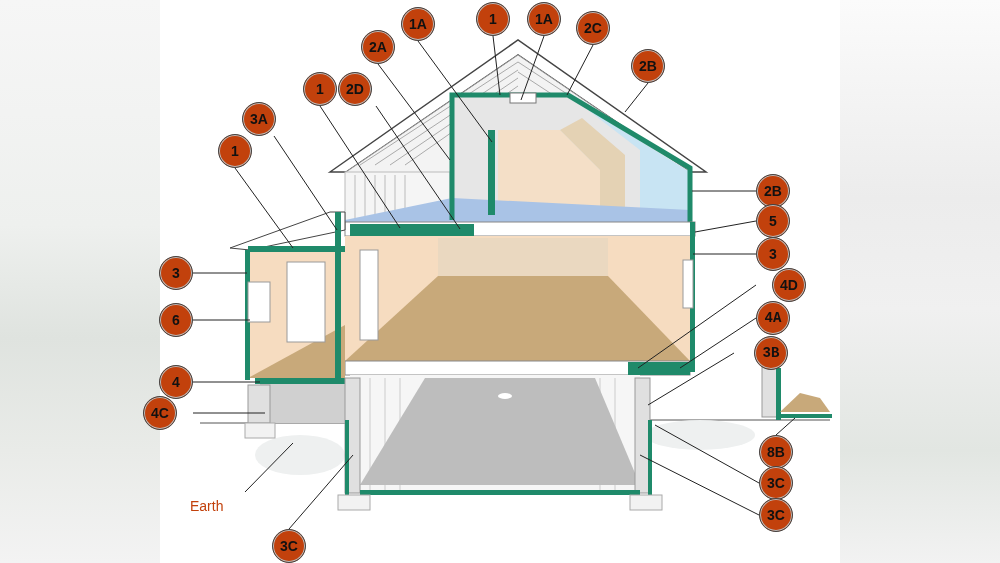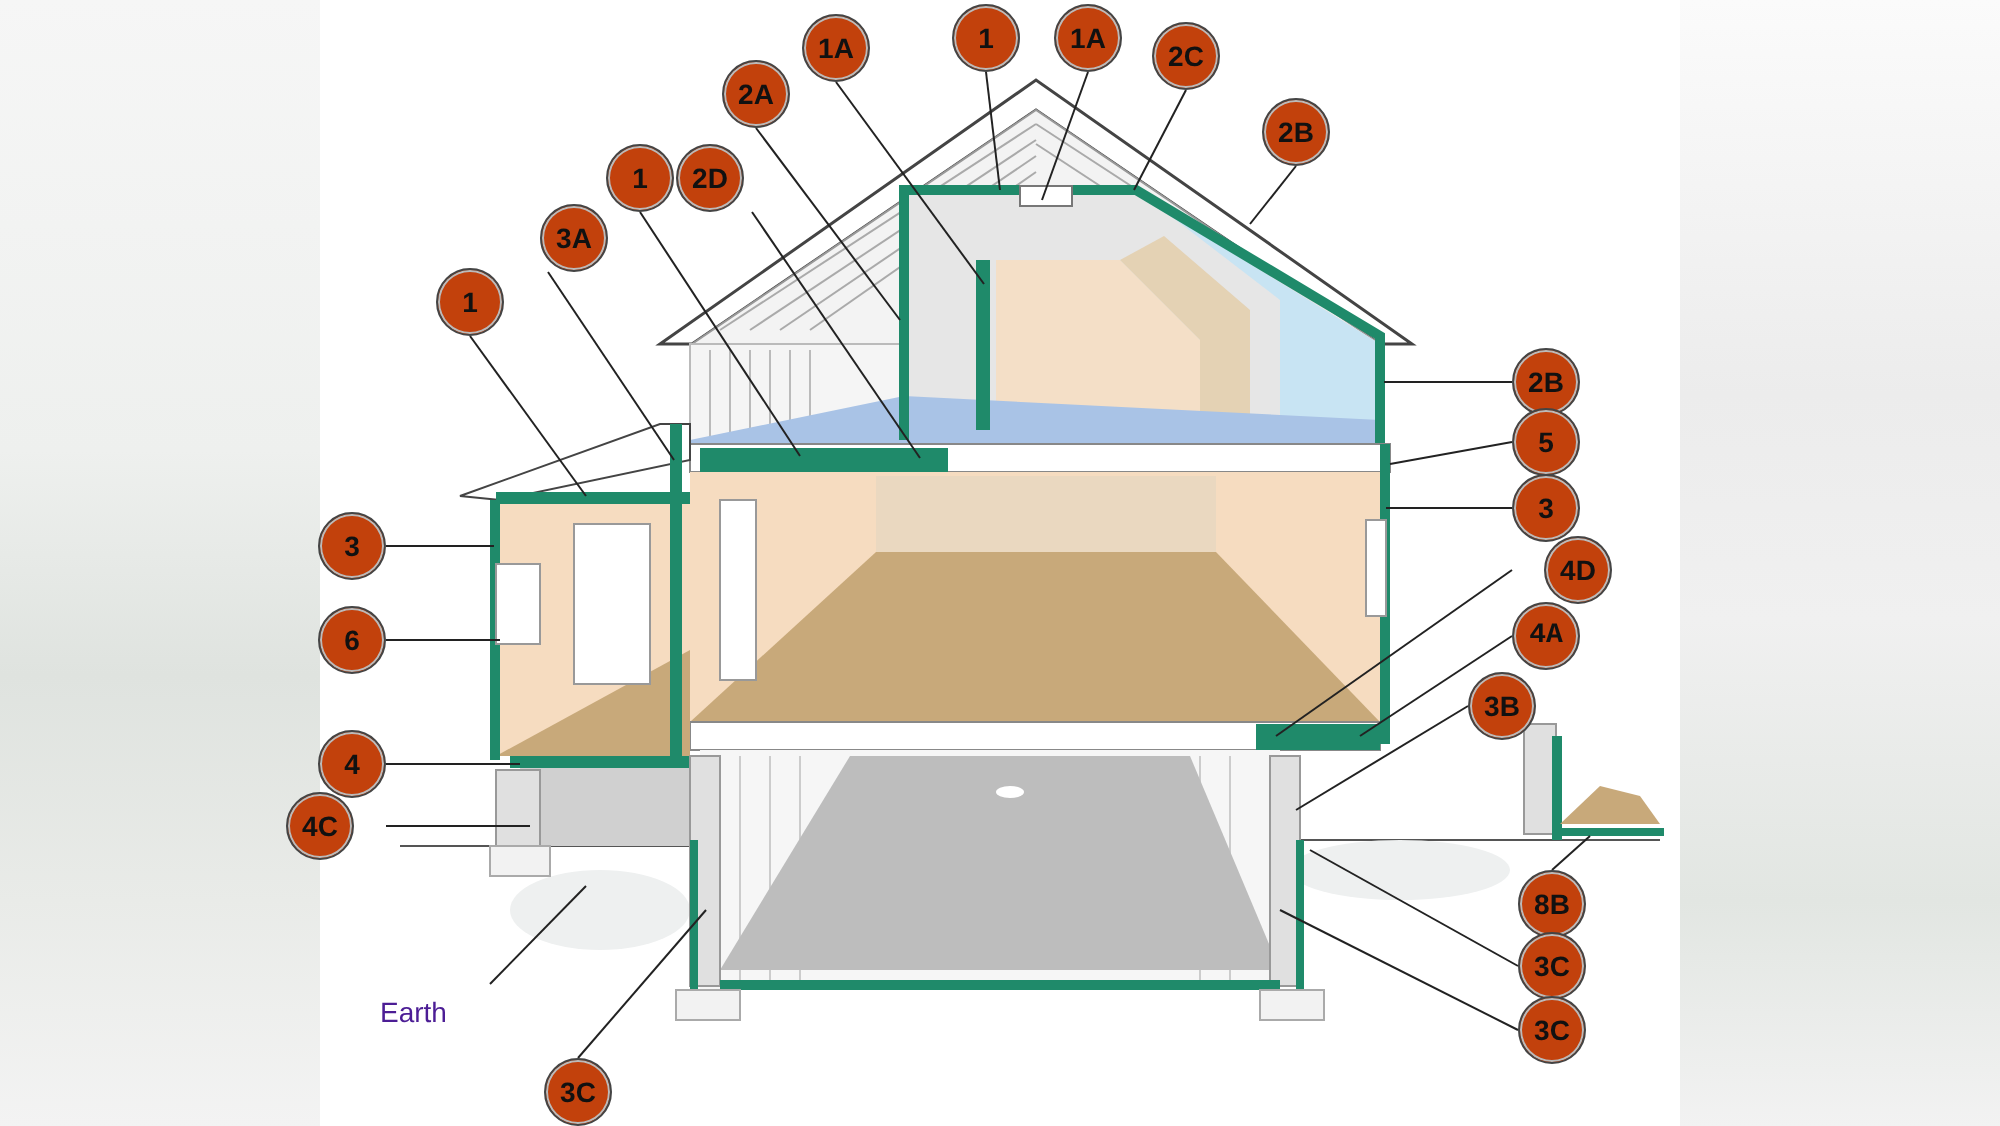--- a/index.html
+++ b/index.html
@@ -3,21 +3,21 @@
 <meta charset="utf-8">
 <style>
   html,body{margin:0;padding:0;}
   body{width:1000px;height:563px;overflow:hidden;position:relative;background:#eeeeee;font-family:"Liberation Sans",sans-serif;}
   .blur-side{position:absolute;top:0;height:563px;}
   .blur-left{left:0;width:160px;background:linear-gradient(180deg,#f6f6f6 0%,#eef0ee 40%,#dfe3df 60%,#e9ebe8 80%,#f3f3f3 100%);}
   .blur-right{right:0;width:160px;background:linear-gradient(180deg,#fbfbfb 0%,#ececec 35%,#f0f0f0 55%,#e2e6e2 80%,#f2f2f2 100%);}
   .panel{position:absolute;left:160px;top:0;width:680px;height:563px;background:#ffffff;}
   svg{position:absolute;left:0;top:0;}
   .callout{position:absolute;width:34px;height:34px;margin-left:-17px;margin-top:-17px;border:1.5px solid #444;border-radius:50%;background:#c2410c;box-sizing:border-box;display:flex;align-items:center;justify-content:center;font-weight:bold;font-size:14px;color:#111;box-shadow:0 0 0 1px #bbb inset;}
-  .earth{position:absolute;font-size:14px;color:#4c1d95;}
+  .earth{position:absolute;font-size:14px;color:#c2410c;}
 </style>
 </head>
 <body>
 
 <div class="blur-side blur-left"></div>
 <div class="blur-side blur-right"></div>
 <div class="panel"></div>
 
 <svg width="1000" height="563" viewBox="0 0 1000 563">
 
@@ -148,30 +148,30 @@
 
 <div id="callouts">
     <div class="callout" style="left: 493px; top: 19px;">1</div>
     <div class="callout" style="left: 418px; top: 24px;">1A</div>
     <div class="callout" style="left: 544px; top: 19px;">1A</div>
     <div class="callout" style="left: 593px; top: 28px;">2C</div>
     <div class="callout" style="left: 648px; top: 66px;">2B</div>
     <div class="callout" style="left: 378px; top: 47px;">2A</div>
     <div class="callout" style="left: 320px; top: 89px;">1</div>
     <div class="callout" style="left: 355px; top: 89px;">2D</div>
-    <div class="callout" style="left: 287px; top: 119px;">3A</div>
+    <div class="callout" style="left: 259px; top: 119px;">3A</div>
     <div class="callout" style="left: 235px; top: 151px;">1</div>
     <div class="callout" style="left: 773px; top: 191px;">2B</div>
     <div class="callout" style="left: 773px; top: 221px;">5</div>
     <div class="callout" style="left: 773px; top: 254px;">3</div>
     <div class="callout" style="left: 176px; top: 273px;">3</div>
     <div class="callout" style="left: 176px; top: 320px;">6</div>
     <div class="callout" style="left: 789px; top: 285px;">4D</div>
     <div class="callout" style="left: 773px; top: 318px; font-family: Liberation Mono, monospace;">4A</div>
-    <div class="callout" style="left: 751px; top: 353px;">3B</div>
+    <div class="callout" style="left: 771px; top: 353px; font-family: Liberation Mono, monospace;">3B</div>
     <div class="callout" style="left: 176px; top: 382px;">4</div>
     <div class="callout" style="left: 160px; top: 413px;">4C</div>
     <div class="callout" style="left: 776px; top: 452px;">8B</div>
     <div class="callout" style="left: 776px; top: 483px;">3C</div>
     <div class="callout" style="left: 776px; top: 515px;">3C</div>
     <div class="callout" style="left: 289px; top: 546px;">3C</div>
   </div>
 <div class="earth" style="left:190px;top:498px;">Earth</div>
 
 </body></html>

